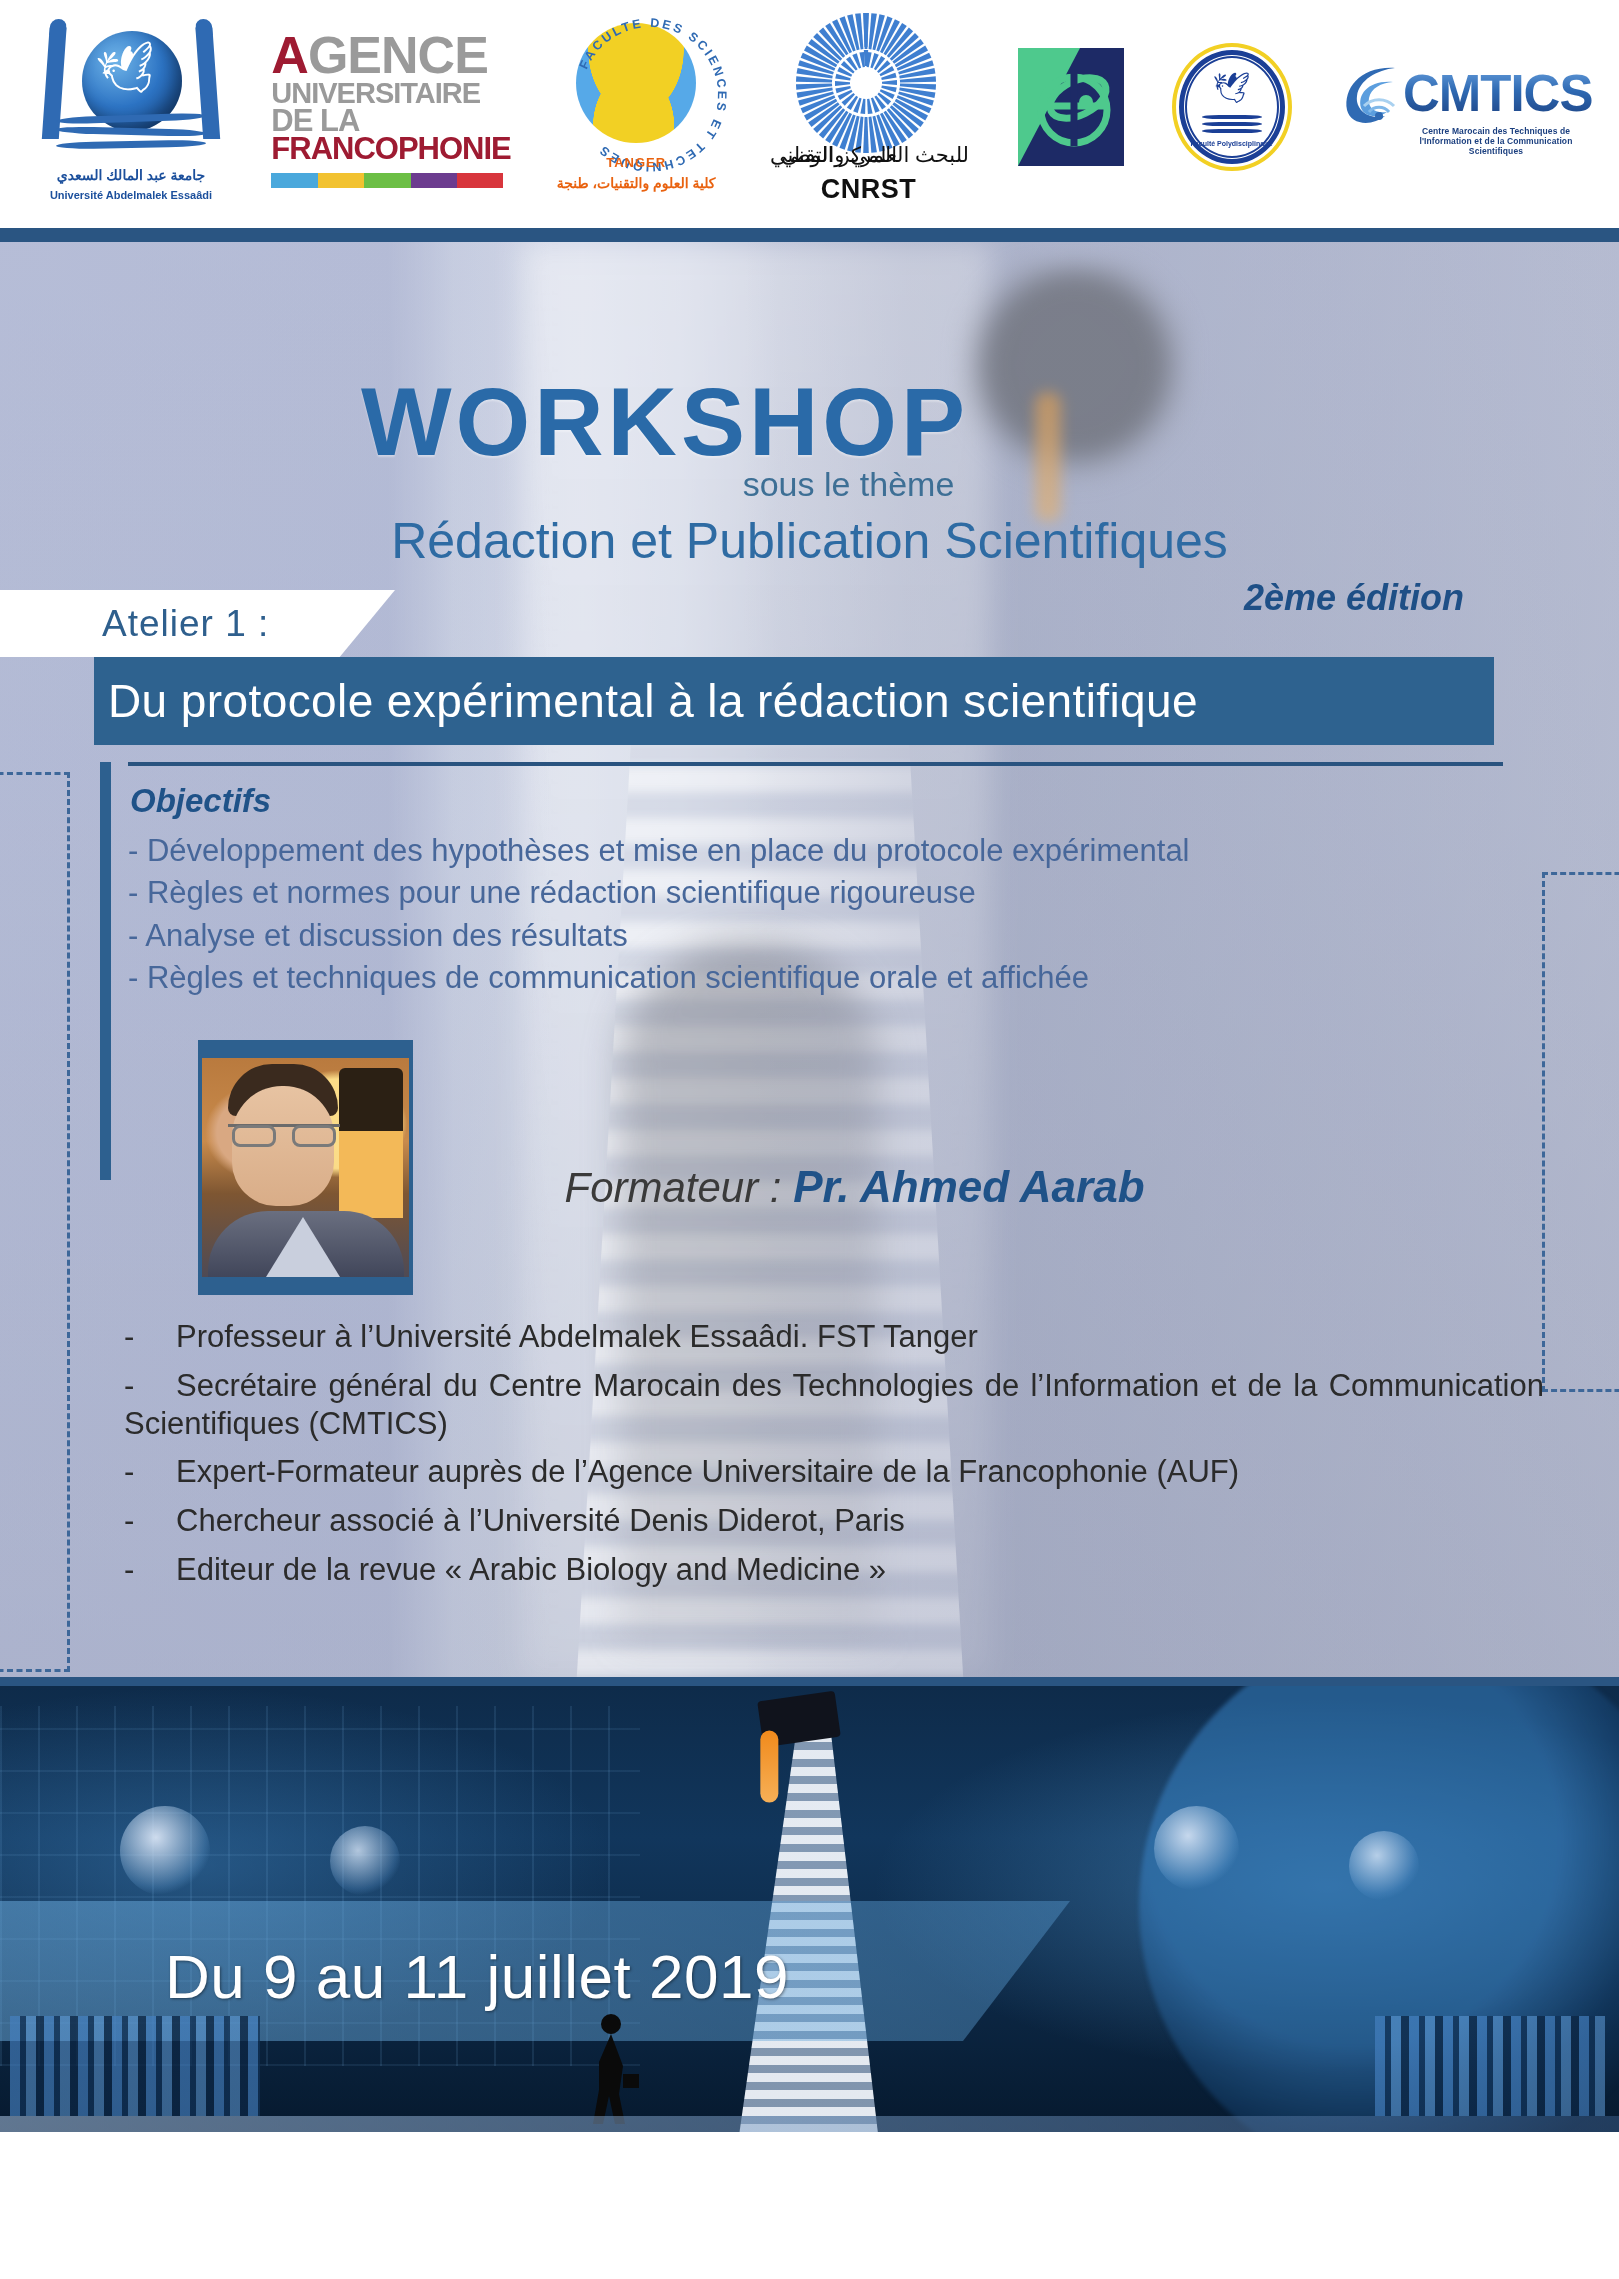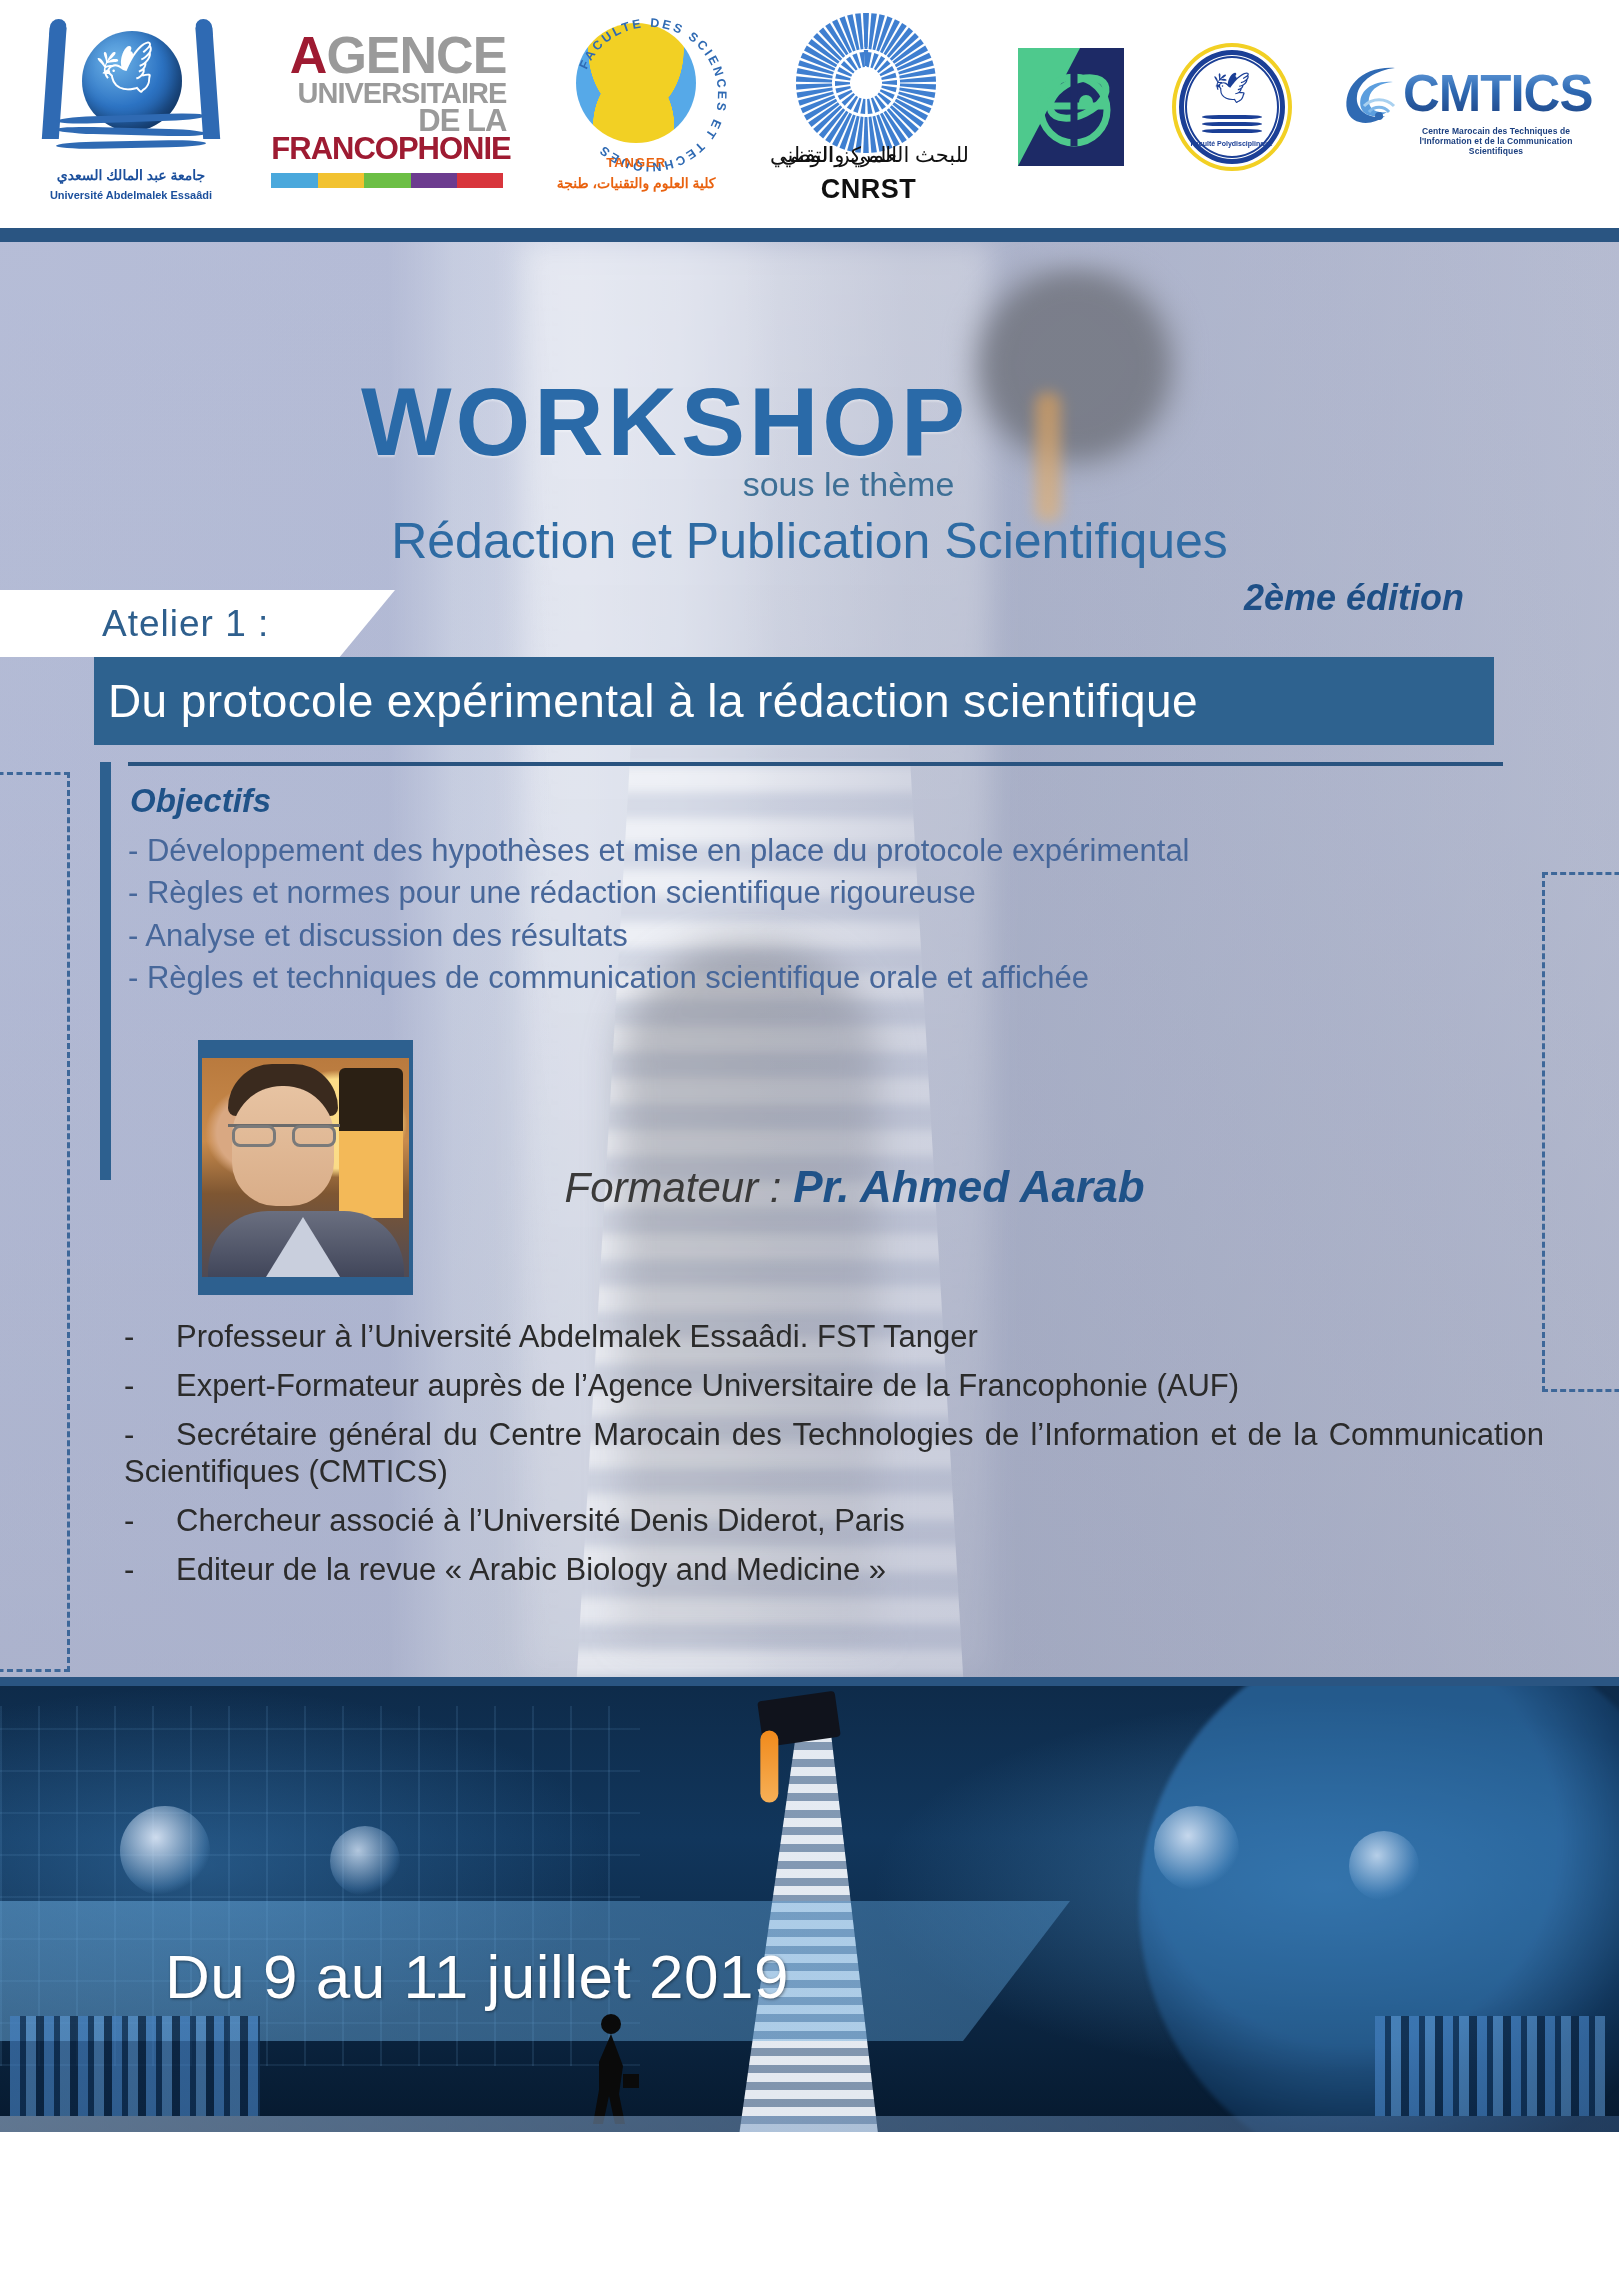--- a/index.html
+++ b/index.html
@@ -66,21 +66,21 @@
     position: absolute; bottom: 22px; left: 0; width: 186px;
     text-align: center; color: #1b4f9c; font-size: 14px; font-weight: bold;
     direction: rtl;
   }
   .l-uae .cap-fr {
     position: absolute; bottom: 4px; left: 0; width: 186px;
     text-align: center; color: #1b4f9c; font-size: 11px; font-weight: bold;
   }
 
   
-  .l-auf { width: 235px; height: 170px; padding-top: 10px; text-align: right; }
+  .l-auf { width: 235px; height: 170px; padding-top: 10px; }
   .l-auf .row { font-weight: 900; letter-spacing: -1px; line-height: .92; }
   .l-auf .r1 { font-size: 52px; font-stretch: condensed; }
   .l-auf .r1 .a { color: #9e1b32; }
   .l-auf .r1 .rest { color: #9a9a9a; }
   .l-auf .r2 { font-size: 29px; color: #9a9a9a; }
   .l-auf .r3 { font-size: 31px; }
   .l-auf .r3 .de { color: #9a9a9a; }
   .l-auf .r3 .fr { color: #9e1b32; }
   .l-auf .bars { display: flex; margin-top: 9px; height: 15px; width: 232px; }
   .l-auf .bars span { flex: 1; }
@@ -730,22 +730,22 @@
       <div class="shirt"></div>
     </div>
   </div>
 
   <div class="formateur">
     <span class="lbl">Formateur : </span><span class="nm">Pr. Ahmed Aarab</span>
   </div>
 
   <div class="bio">
     <p><span class="d">-</span><span>Professeur    à   l’Université   Abdelmalek Essaâdi. FST Tanger</span></p>
+    <p><span class="d">-</span><span>Secrétaire   général   du Centre Marocain des  Technologies   de  l’Information  et de la Communication Scientifiques (CMTICS)</span></p>
     <p><span class="d">-</span><span>Expert-Formateur   auprès   de    l’Agence Universitaire de la Francophonie (AUF)</span></p>
-    <p><span class="d">-</span><span>Secrétaire   général   du Centre Marocain des  Technologies   de  l’Information  et de la Communication Scientifiques (CMTICS)</span></p>
     <p><span class="d">-</span><span>Chercheur   associé  à  l’Université    Denis Diderot, Paris</span></p>
     <p><span class="d">-</span><span>Editeur  de la revue  « Arabic Biology and Medicine »</span></p>
   </div>
 
   <div class="date-band">
     <div class="grid-l"></div>
     <div class="globe-r"></div>
     <div class="orb" style="top:120px;left:120px;width:90px;height:90px;background:radial-gradient(circle at 40% 35%,rgba(225,235,250,.9),rgba(110,165,215,.25) 62%,transparent 72%)"></div>
     <div class="orb" style="top:140px;left:330px;width:70px;height:70px;background:radial-gradient(circle at 40% 35%,rgba(215,230,248,.8),rgba(100,155,210,.22) 62%,transparent 72%)"></div>
     <div class="orb" style="top:120px;right:380px;width:85px;height:85px;background:radial-gradient(circle at 40% 35%,rgba(225,235,250,.85),rgba(110,165,215,.25) 62%,transparent 72%)"></div>

